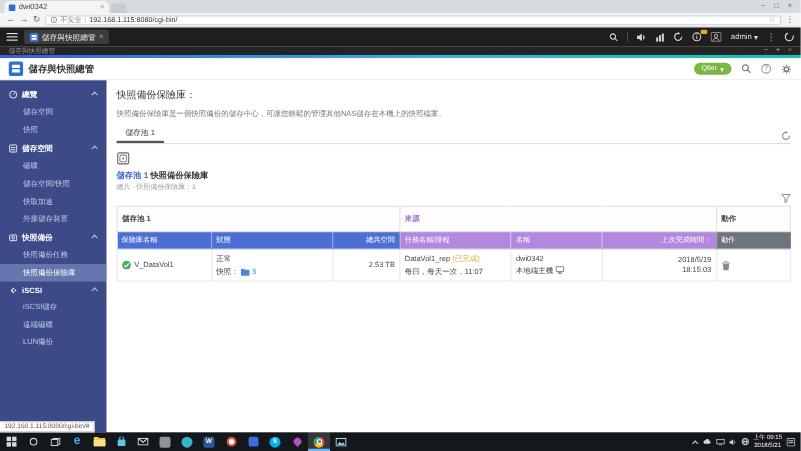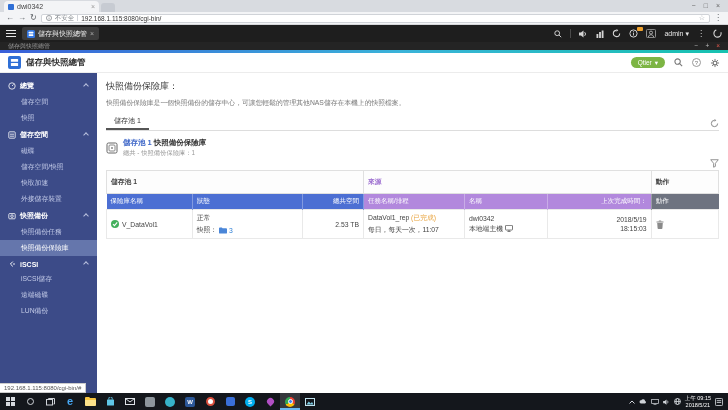--- a/index.html
+++ b/index.html
@@ -59,21 +59,21 @@
   .sitem{font-size:6.8px;padding:3px 6px 3px 21px;color:#c3cbe8;white-space:nowrap;}
   .sitem.sel{background:#6576ac;color:#fff;}
   .sic{width:9px;display:flex;justify-content:center;flex:none;}
 
   .main{flex:1;padding:7px 9px 0;min-width:0;background:#fff;display:flex;flex-direction:column;}
   .heading{font-size:9px;color:#333;}
   .desc{font-size:6.8px;color:#777;margin-top:5px;white-space:nowrap;overflow:hidden;}
   .tabrow{display:flex;align-items:flex-end;border-bottom:1px solid #ddd;margin-top:6px;}
   .pooltab{font-size:7px;color:#333;padding:2px 8px;border-bottom:2px solid #555;}
   .refresh{margin-left:auto;margin-bottom:2px;}
-  .panelhead{display:flex;align-items:center;gap:5px;margin-top:7px;}
+  .panelhead{display:flex;align-items:flex-start;gap:5px;margin-top:7px;flex-direction:column;}
   .ptitle{font-size:7.5px;font-weight:bold;color:#333;}
   .ptitle .pool{color:#3f67c8;}
   .psub{font-size:6.3px;color:#999;margin-top:1px;}
   .funnelrow{display:flex;justify-content:flex-end;margin:1px 0 2px;}
 
   table{width:100%;border-collapse:collapse;table-layout:fixed;}
   .g{font-size:6.8px;color:#444;font-weight:bold;background:#fdfdfd;border:1px solid #e0e0e0;padding:2px 4px;text-align:left;}
   .gs{color:#9d6fd0;}
   th{font-size:6.5px;font-weight:normal;color:#fff;text-align:left;padding:3px 4px;}
   .hb{background:#4c6fd3;border-right:1px solid rgba(255,255,255,.3);}

